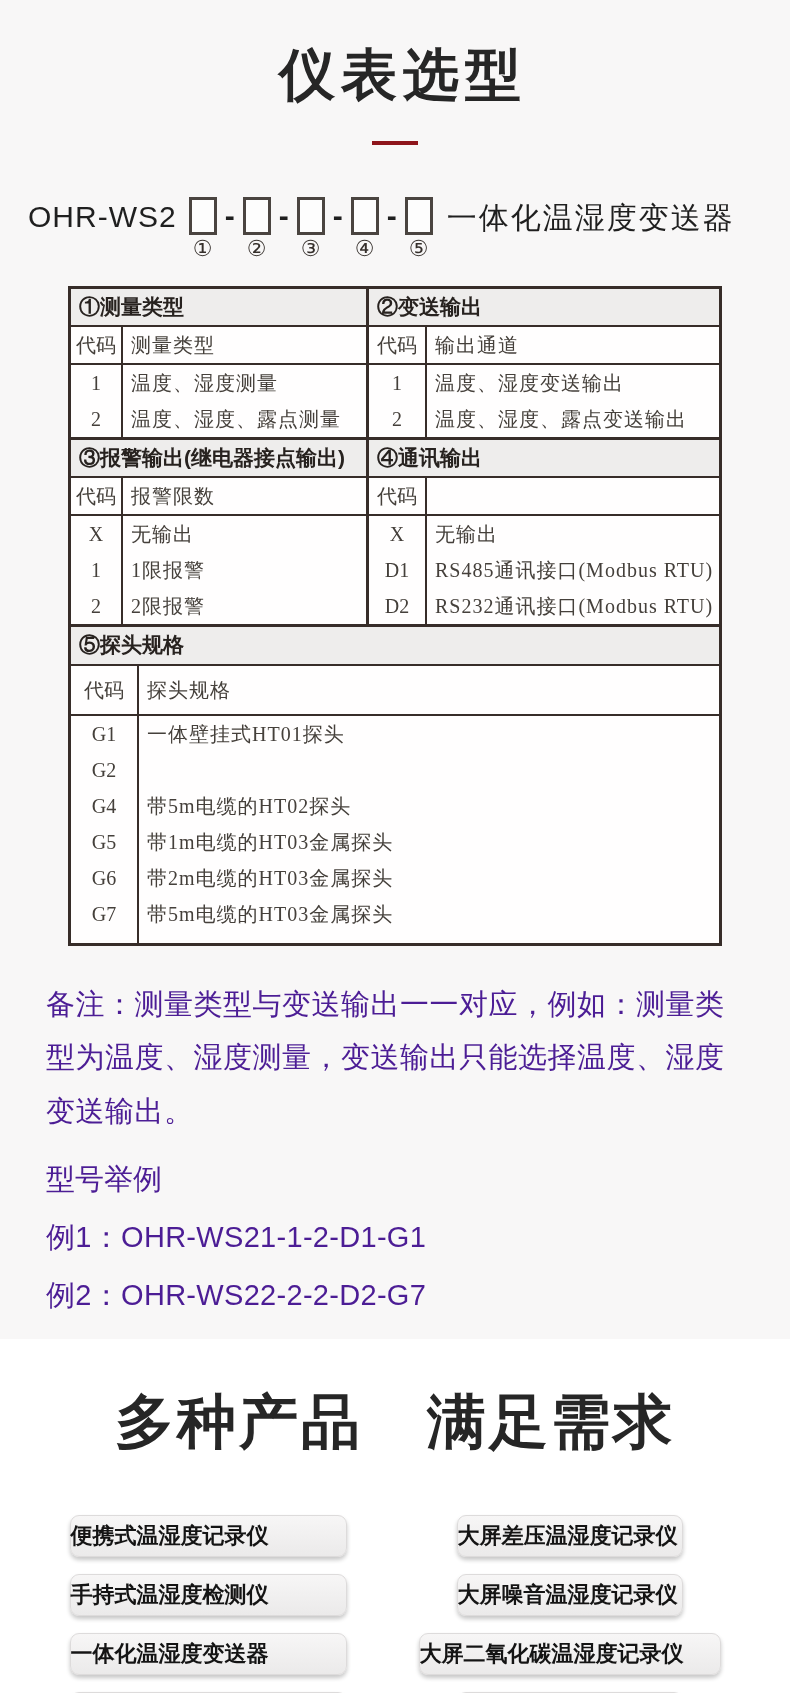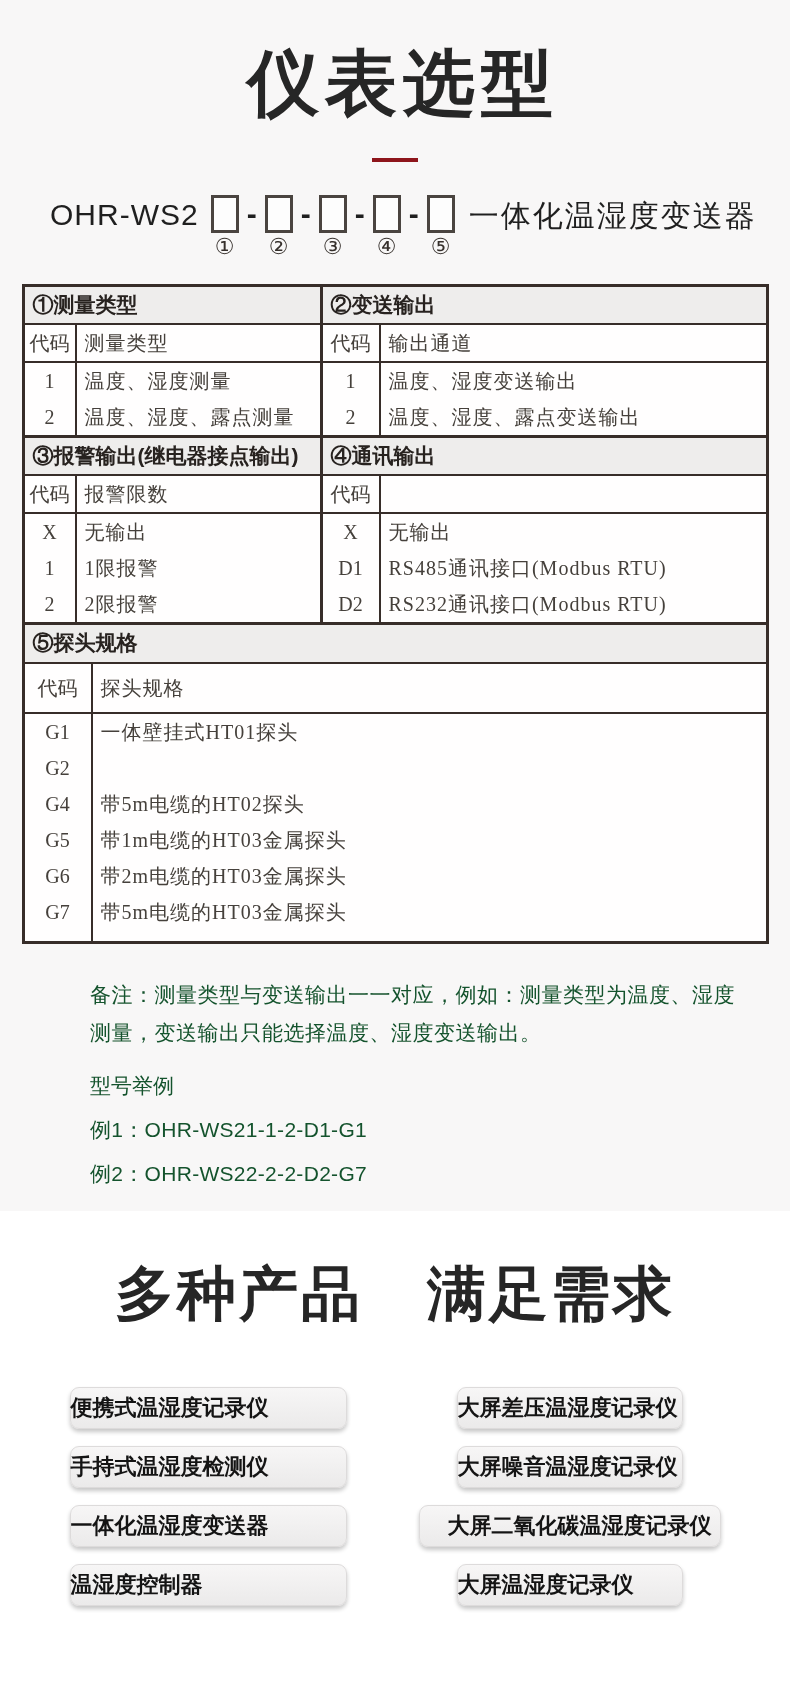--- a/index.html
+++ b/index.html
@@ -2,38 +2,38 @@
 <html><head>
 <meta charset="utf-8">
 <style>
   * { margin:0; padding:0; box-sizing:border-box; }
   body { width:790px; background:#ffffff; font-family:"Liberation Sans", sans-serif; }
   .page { width:790px; height:1693px; background:#ffffff; overflow:hidden; }
 
   
   .top-section { background:#f8f7f7; padding:46px 0 18px; }
 
-  .page-title { text-align:center; font-size:72px; font-weight:900; color:#262626;
+  .page-title { text-align:center; font-size:56px; font-weight:900; color:#262626;
                 letter-spacing:6px; line-height:1.05; font-family:"Liberation Sans", sans-serif;padding-left:16px; }
   .title-divider { width:46px; height:4px; background:#8e151b; margin:36px auto 0; }
 
   
-  .model-line { display:flex; align-items:flex-start; padding-left:50px; margin-top:33px;
+  .model-line { display:flex; align-items:flex-start; padding-left:28px; margin-top:52px;
                 font-family:"Liberation Sans", sans-serif; }
   .model-prefix { font-size:30px; font-weight:500; color:#1f1f1f; line-height:40px;
                   letter-spacing:1px; margin-right:12px; }
   .slot { display:inline-flex; flex-direction:column; align-items:center; }
   .slot-box { width:28px; height:38px; border:3px solid #4a4440; background:#fdfdfd; }
   .slot-label { font-size:22px; color:#36302c; margin-top:3px; line-height:1; }
   .mdash { font-size:30px; font-weight:700; color:#1f1f1f; line-height:38px; margin:0 8px; }
   .model-suffix { font-size:30px; font-weight:500; color:#1f1f1f; line-height:42px;
                   margin-left:14px; letter-spacing:2px; white-space:nowrap; }
 
   
-  .tbl { width:747px; margin:26px auto 0; border:3px solid #372d29; background:#fffefe;
+  .tbl { width:654px; margin:26px auto 0; border:3px solid #372d29; background:#fffefe;
          font-family:"Liberation Serif", serif; color:#45403b; }
   .row  { display:grid; grid-template-columns:52px 246px 58px 1fr; }
   .sec  { display:grid; grid-template-columns:298px 1fr; background:#eeedec;
           border-top:3px solid #372d29; border-bottom:2px solid #372d29; }
   .sec.first { border-top:none; }
   .sec-cell { font-family:"Liberation Sans", sans-serif; font-weight:700; font-size:21px;
               color:#27221f; padding:4px 2px 4px 8px; white-space:nowrap; overflow:hidden; line-height:1.35; }
   .sec-cell.l { border-right:3px solid #372d29; }
   .hdr { border-bottom:2px solid #372d29; }
   .cell { font-size:20px; line-height:1.5; padding:3px 0; white-space:nowrap; }
@@ -43,37 +43,37 @@
 
   
   .prow { display:grid; grid-template-columns:68px 1fr; }
   .prow.phdr { border-bottom:2px solid #372d29; }
   .prow.phdr .cell { padding-top:9px; padding-bottom:9px; }
   .prow .code { border-right:2px solid #372d29; }
   .prow.last > div { padding-bottom:14px; }
   .prow .desc { }
 
   
-  .notes { padding:32px 40px 0 46px; font-size:21px; color:#14532d;margin-left:44px; }
+  .notes { padding:32px 40px 0 46px; font-size:29px; color:#4c1d95; }
   .notes .remark { line-height:1.85; letter-spacing:0.5px; }
   .notes .ex-title { margin-top:14px; line-height:1.8; }
   .notes .ex { margin-top:6px; line-height:1.8; font-weight:500; letter-spacing:0.3px; }
 
   
   .bottom-section { background:#ffffff; padding-top:44px; }
   .headline { display:flex; justify-content:center; gap:64px;
               font-size:59px; font-weight:900; color:#262626; letter-spacing:3px; }
   .btn-grid { margin-top:52px; display:grid; grid-template-columns:max-content max-content;
               column-gap:72px; row-gap:17px; justify-content:center; }
   .pbtn { height:42px; line-height:40px; text-align:left; font-size:22px; font-weight:600;
           color:#141414; background:linear-gradient(#f7f6f6,#ebeaea); border:1px solid #dddbdb;
           border-radius:9px; box-shadow:0 3px 4px rgba(0,0,0,0.22); cursor:pointer;
           width:277px; justify-self:center; white-space:nowrap; }
   .pbtn.right { width:226px; }
-  .pbtn.wide { width:302px;padding-left:28px; }
+  .pbtn.wide { width:302px; }
 </style>
 </head>
 <body>
 
 <div class="page">
 
   <section class="top-section">
 
     <h1 class="page-title">仪表选型</h1>
     <div class="title-divider"></div>

